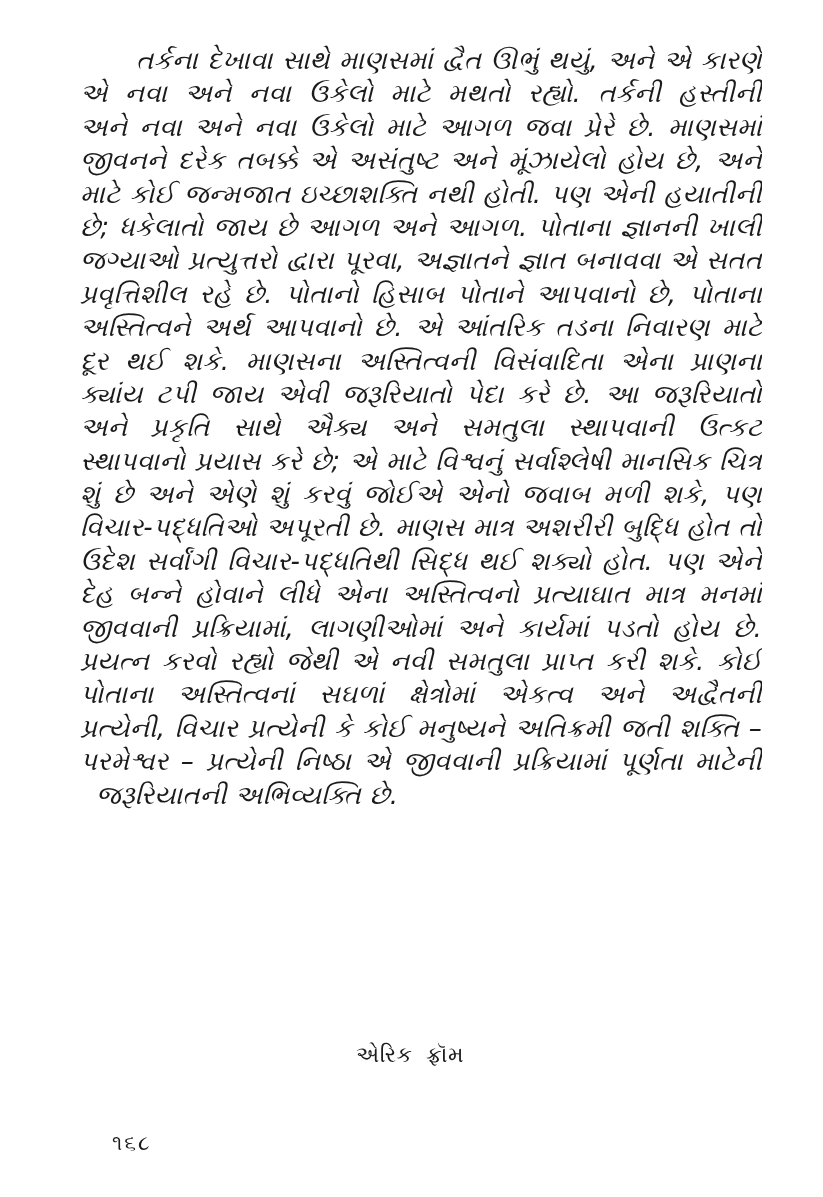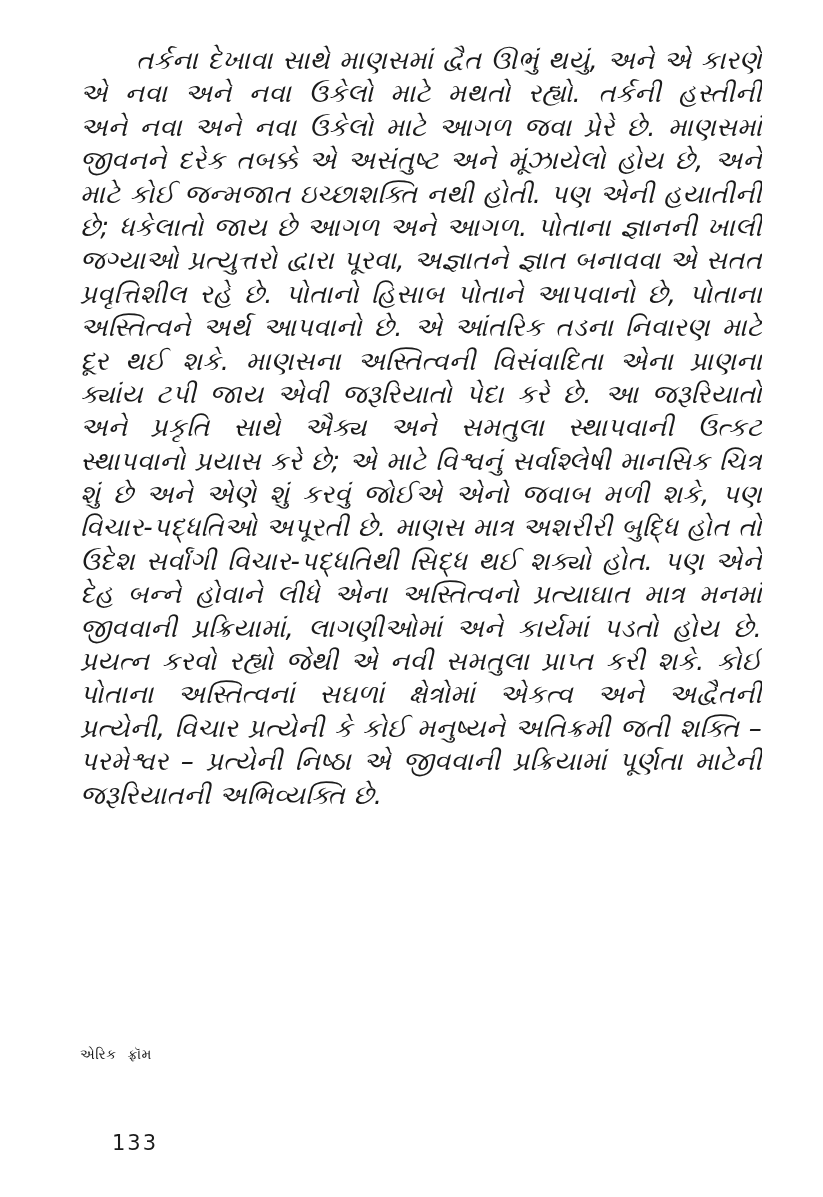--- a/index.html
+++ b/index.html
@@ -33,28 +33,29 @@
     white-space: normal;
     letter-spacing: 0.2px;
     font-style: italic;
   }
   .line.first {
     text-indent: 56px;
   }
   .line.last {
     text-align: left;
     text-align-last: left;
+    margin-left: 16px;
   }
   .signature {
     position: absolute;
     top: 1038px;
     left: 80px;
     width: 660px;
-    text-align: left;
-    font-size: 14px;
+    text-align: center;
+    font-size: 22px;
     line-height: 33.4px;
     letter-spacing: 0.5px;
     word-spacing: 6px;
   }
   .page-number {
     position: absolute;
     left: 112px;
     top: 1128px;
     font-size: 21px;
     line-height: 30px;
@@ -84,14 +85,14 @@
       <div class="line">ઉદેશ સર્વાંગી વિચાર-પદ્ધતિથી સિદ્ધ થઈ શક્યો હોત. પણ એને મન અને</div>
       <div class="line">દેહ બન્ને હોવાને લીધે એના અસ્તિત્વનો પ્રત્યાઘાત માત્ર મનમાં નહીં, પણ</div>
       <div class="line">જીવવાની પ્રક્રિયામાં, લાગણીઓમાં અને કાર્યમાં પડતો હોય છે. એણે</div>
       <div class="line">પ્રયત્ન કરવો રહ્યો જેથી એ નવી સમતુલા પ્રાપ્ત કરી શકે. કોઈ ઉદ્દેશ</div>
       <div class="line">પોતાના અસ્તિત્વનાં સઘળાં ક્ષેત્રોમાં એકત્વ અને અદ્વૈતની અનુભૂતિ માટે</div>
       <div class="line">પ્રત્યેની, વિચાર પ્રત્યેની કે કોઈ મનુષ્યને અતિક્રમી જતી શક્તિ – જેમ કે</div>
       <div class="line">પરમેશ્વર – પ્રત્યેની નિષ્ઠા એ જીવવાની પ્રક્રિયામાં પૂર્ણતા માટેની</div>
       <div class="line last">જરૂરિયાતની અભિવ્યક્તિ છે.</div>
     </div>
   <div class="signature">એરિક ફ્રૉમ</div>
-  <div class="page-number">133</div>
+  <div class="page-number">૧૬૮</div>
 </div>
 
 </body></html>

